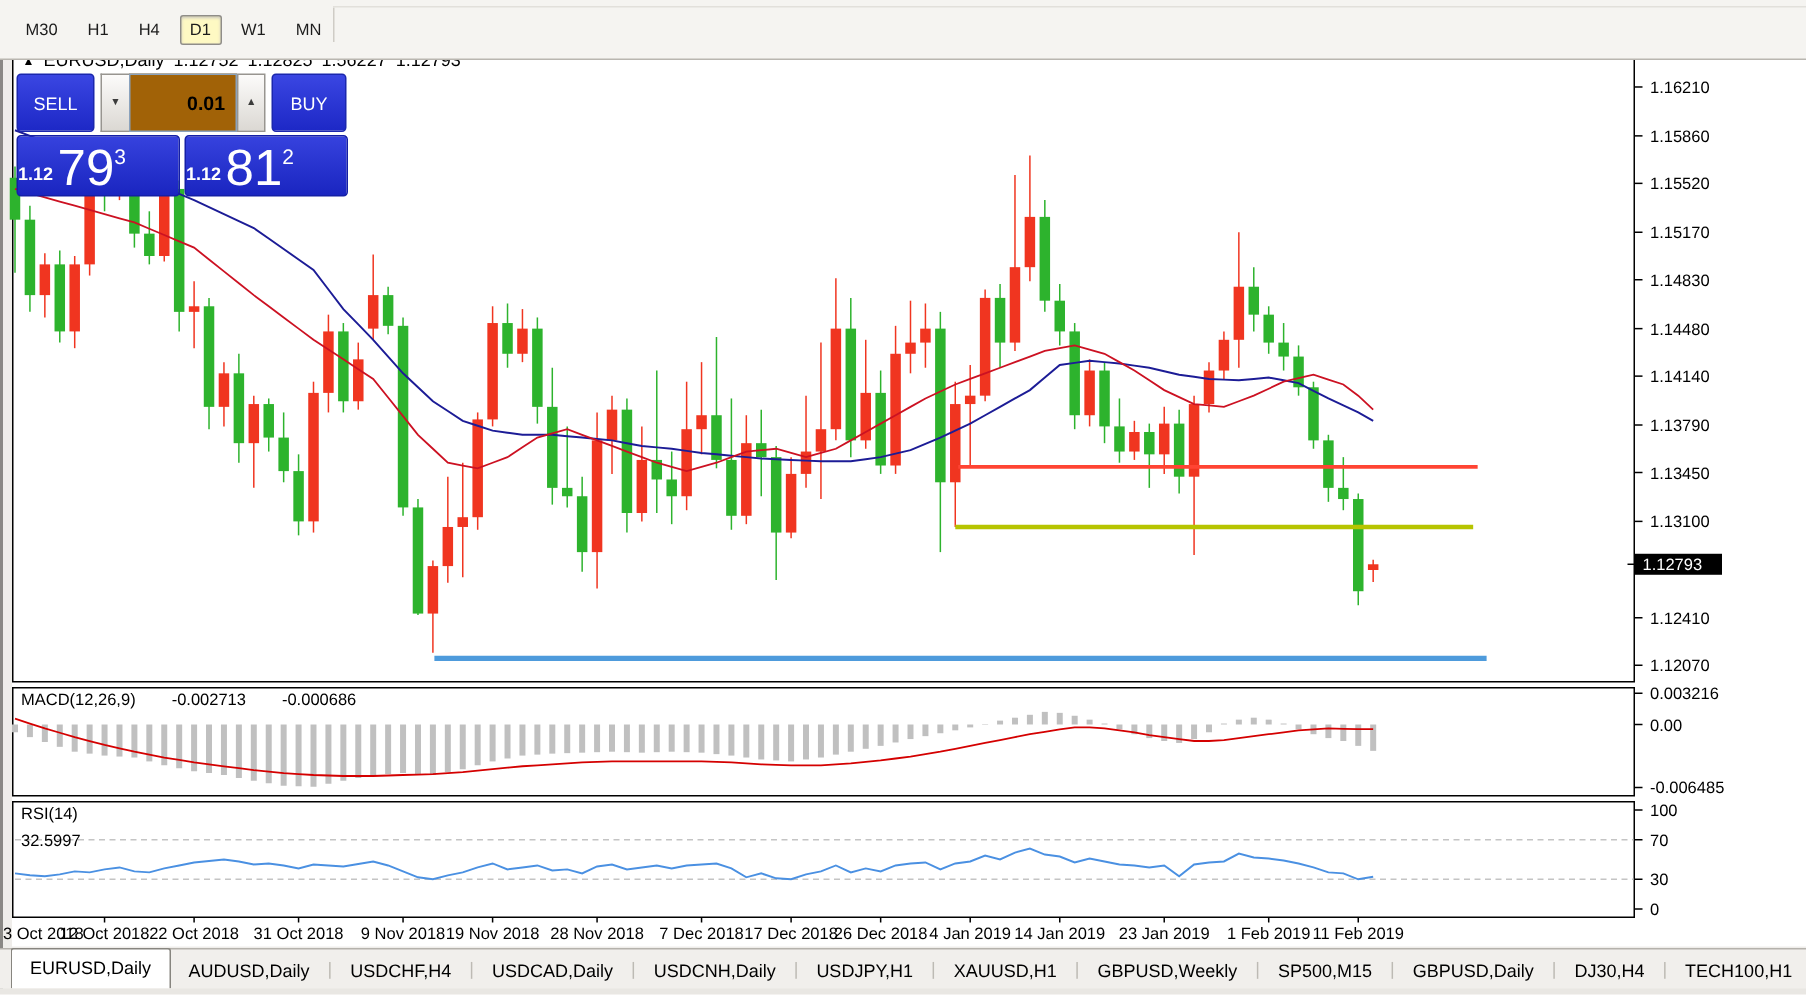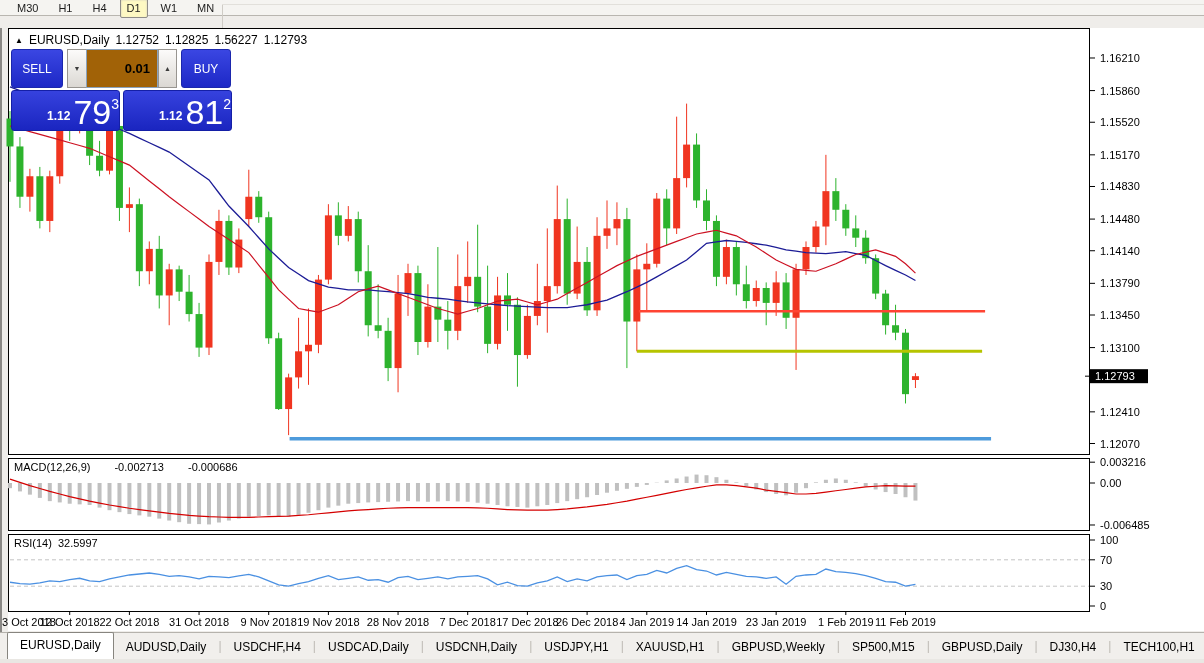--- a/index.html
+++ b/index.html
@@ -2,21 +2,21 @@
 <html><head>
 <meta charset="utf-8">
 <style>
   html,body{margin:0;padding:0;}
   body{
     width:1204px;height:663px;overflow:hidden;position:relative;
     font-family:"Liberation Sans",sans-serif;background:#efedea;
   }
   
   #toolbar{
-    position:absolute;left:0;top:0;width:1204px;height:16px;
+    position:absolute;left:0;top:0;width:1204px;height:40px;
     background:#f5f4f1;border-bottom:1px solid #b9b6b0;
     display:flex;align-items:center;padding-left:10px;box-sizing:border-box;z-index:6;
   }
   .tf-btn{
     font-size:11px;color:#1c1c1c;padding:3px 6px;margin-right:6px;
     border:1px solid transparent;border-radius:2px;cursor:default;white-space:nowrap;
   }
   .tf-btn.active{background:#fef9c3;border-color:#8f8d89;box-shadow:inset 0 1px 2px #c9c6c0;}
   #tb-vsep{position:absolute;left:222px;top:5px;height:23px;width:1px;background:#cfccc6;}
   #tb-hline{position:absolute;left:222px;top:4px;width:982px;height:1px;background:#e2e0db;}
@@ -46,30 +46,30 @@
   .spin-down{margin-left:4px;border-right:none;}
   .vol-box{
     width:72px;background:#a16207;border:1px solid #8aa2bd;box-sizing:border-box;
     font-size:13px;font-weight:700;color:#000;
     display:flex;align-items:center;justify-content:flex-end;padding-right:7px;
   }
   .tp-row2{display:flex;margin-top:2px;}
   .price-box{
     width:109px;height:41px;background:linear-gradient(#3642de,#1a25c0);
     border:1px solid #141fa6;border-radius:3px;color:#fff;box-sizing:border-box;
-    display:flex;align-items:flex-end;justify-content:flex-end;padding-bottom:3px;padding-left:20px;
+    display:flex;align-items:flex-end;justify-content:flex-start;padding-bottom:3px;
   }
   .price-box.buy{margin-left:3px;}
   .pb-small{font-size:12px;font-weight:700;margin:0 3px 4px 0;}
   .pb-big{font-size:34px;line-height:30px;}
   .pb-sup{font-size:14px;align-self:flex-start;margin-top:5px;}
   
   .ind-label{position:absolute;z-index:4;font-size:11px;color:#000;display:flex;gap:6px;white-space:nowrap;}
   #macd-label{left:14px;top:461px;gap:24px;}
-  #rsi-label{left:14px;top:537px;}
+  #rsi-label{left:14px;top:537px;flex-direction:column;}
   
   #tabs{
     position:absolute;left:0;top:632px;width:1204px;height:27px;
     background:#f1efec;border-top:1px solid #b5b2ac;box-sizing:border-box;
     display:flex;align-items:flex-end;padding-left:7px;z-index:6;
   }
   .tab{
     font-size:12px;color:#000000;height:24px;line-height:24px;padding:0 12px;
     white-space:nowrap;cursor:default;
   }

